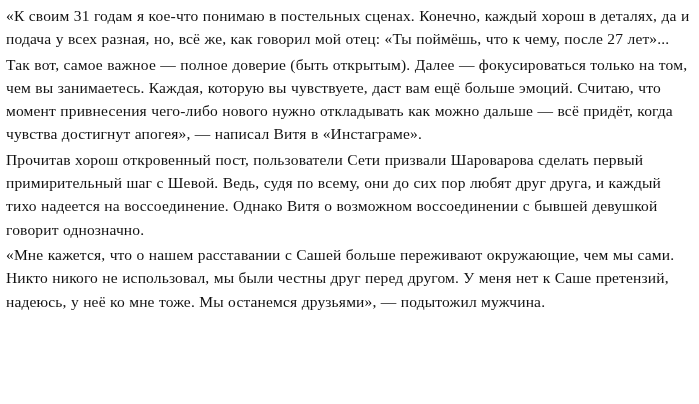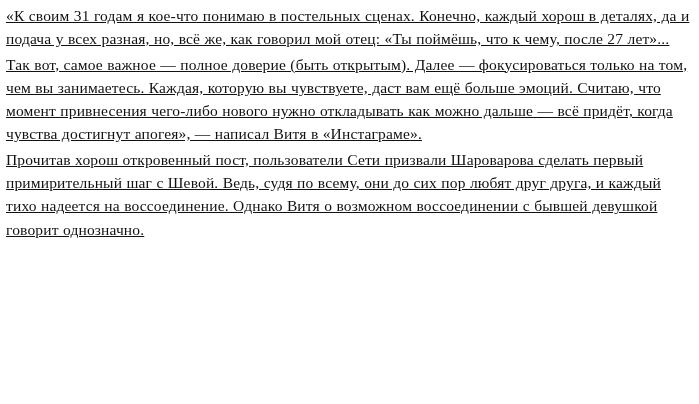--- a/index.html
+++ b/index.html
@@ -20,26 +20,26 @@
     width: 699px;
   }
   .para {
     margin: 0 0 2px 0;
     font-size: 15.5px;
     line-height: 23.3px;
     text-align: left;
     color: #111111;
     letter-spacing: 0.01em;
     word-spacing: 0.02em;
-    text-decoration: underline;
   }
   .para:last-child {
     margin-bottom: 0;
   }
 </style>
 </head>
 <body>
 
 <div class="article">
   <p class="para">«К своим 31 годам я кое-что понимаю в постельных сценах. Конечно, каждый хорош в деталях, да и подача у всех разная, но, всё же, как говорил мой отец: «Ты поймёшь, что к чему, после 27 лет»...</p>
   <p class="para">Так вот, самое важное — полное доверие (быть открытым). Далее — фокусироваться только на том, чем вы занимаетесь. Каждая, которую вы чувствуете, даст вам ещё больше эмоций. Считаю, что момент привнесения чего-либо нового нужно откладывать как можно дальше — всё придёт, когда чувства достигнут апогея», — написал Витя в «Инстаграме».</p>
   <p class="para">Прочитав хорош откровенный пост, пользователи Сети призвали Шароварова сделать первый примирительный шаг с Шевой. Ведь, судя по всему, они до сих пор любят друг друга, и каждый тихо надеется на воссоединение. Однако Витя о возможном воссоединении с бывшей девушкой говорит однозначно.</p>
+  <p class="para">«Мне кажется, что о нашем расставании с Сашей больше переживают окружающие, чем мы сами. Никто никого не использовал, мы были честны друг перед другом. У меня нет к Саше претензий, надеюсь, у неё ко мне тоже. Мы останемся друзьями», — подытожил мужчина.</p>
 </div>
 
 </body></html>

